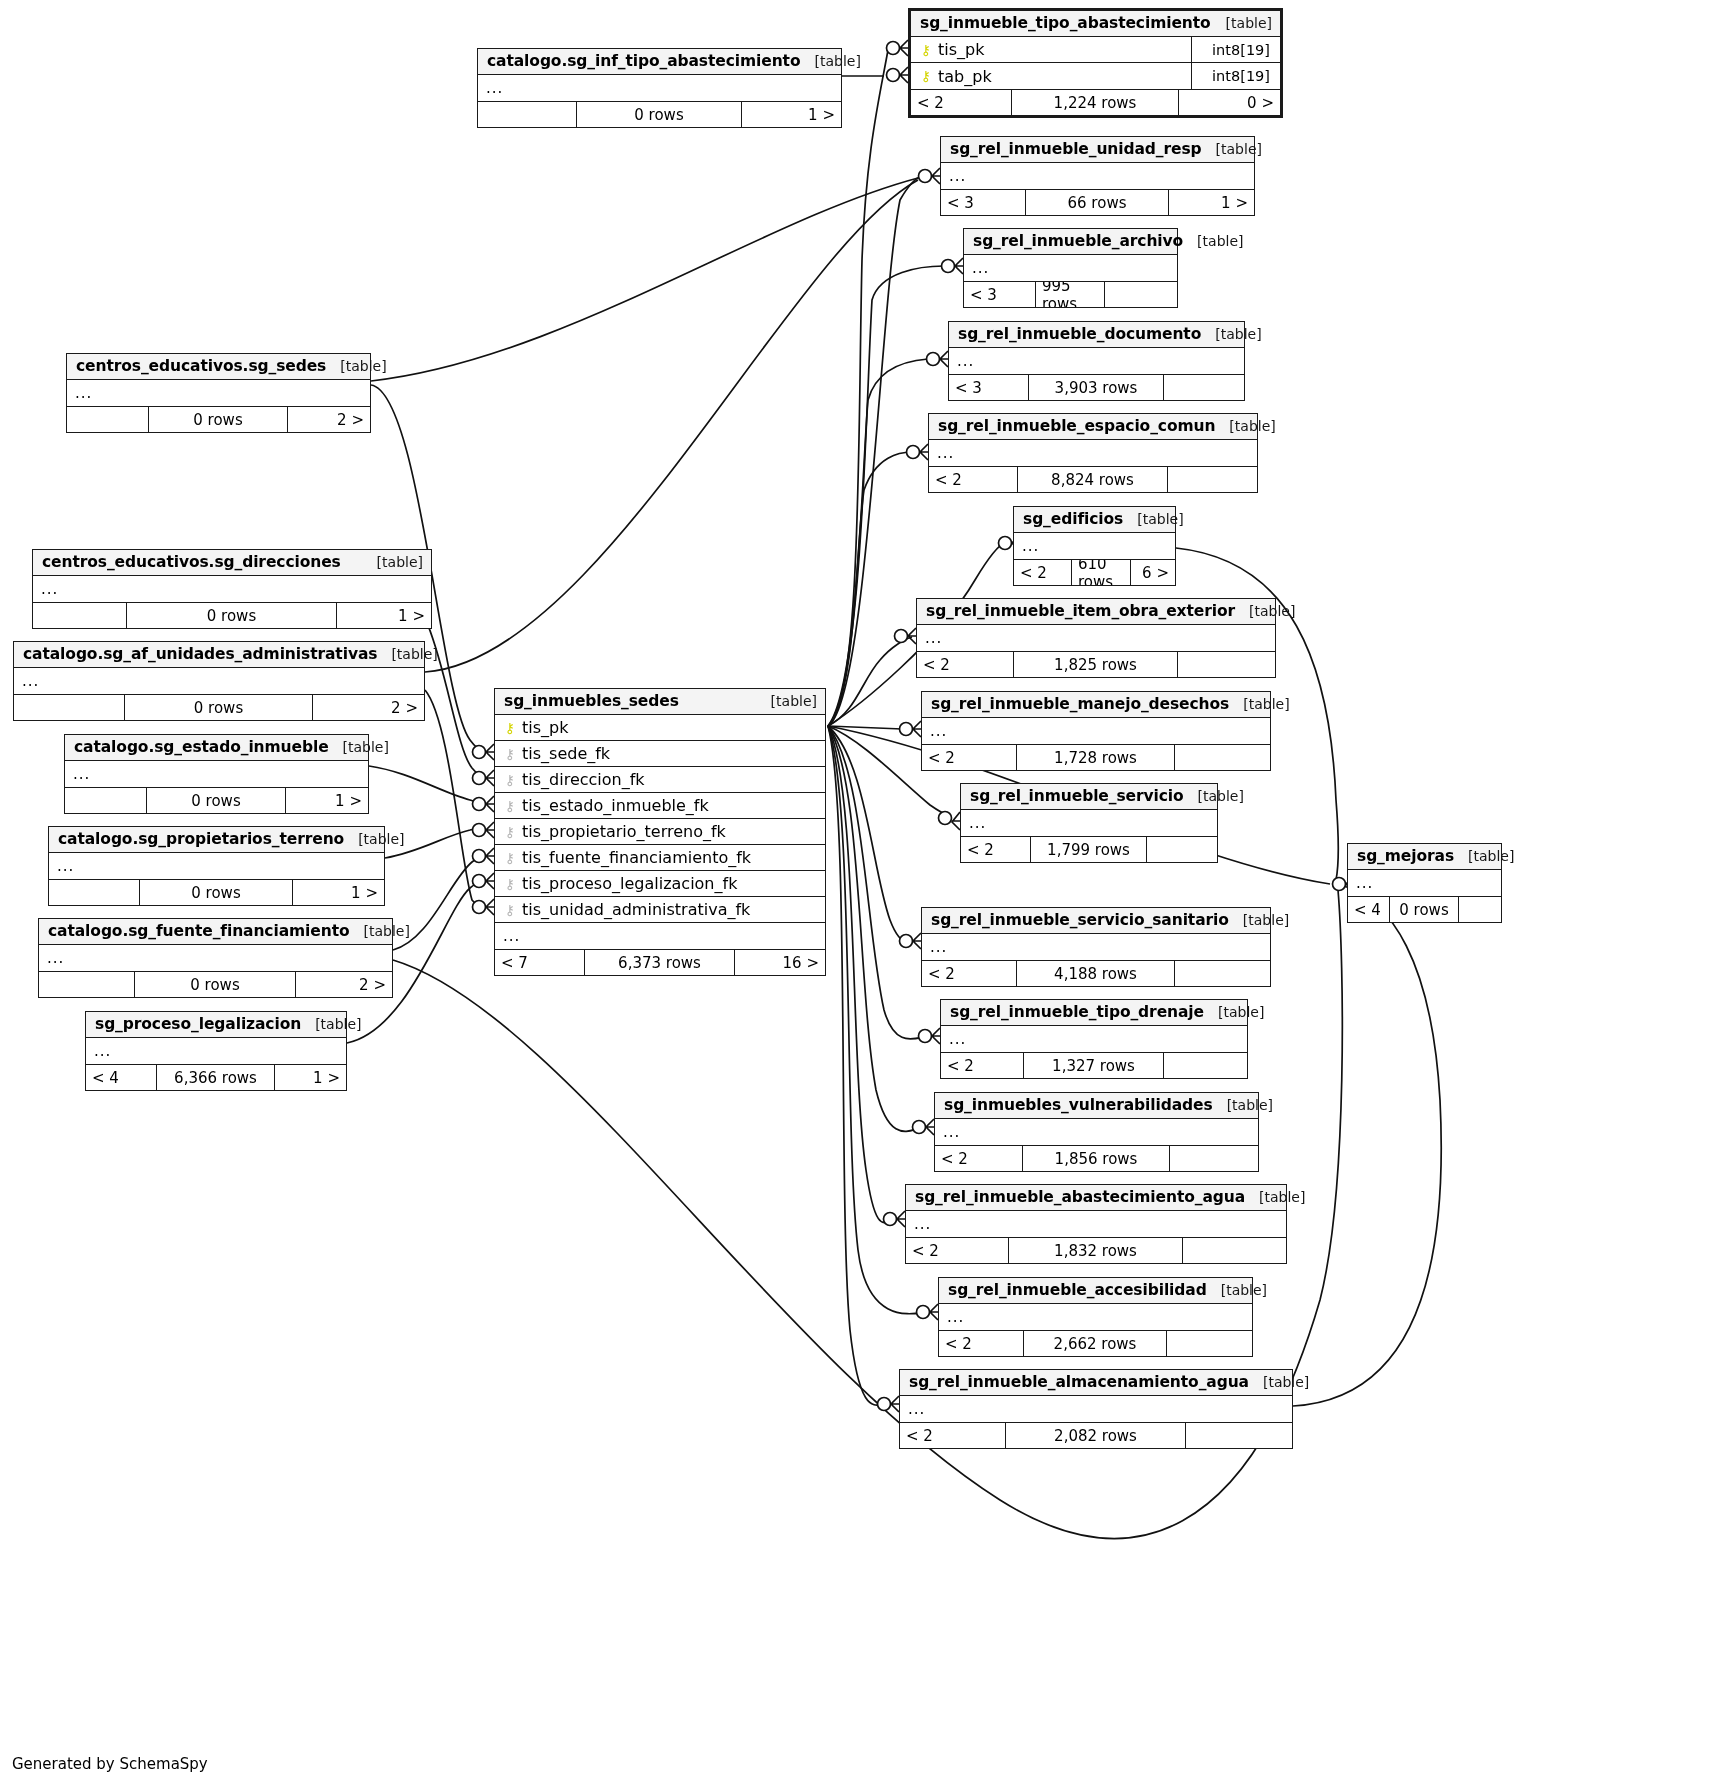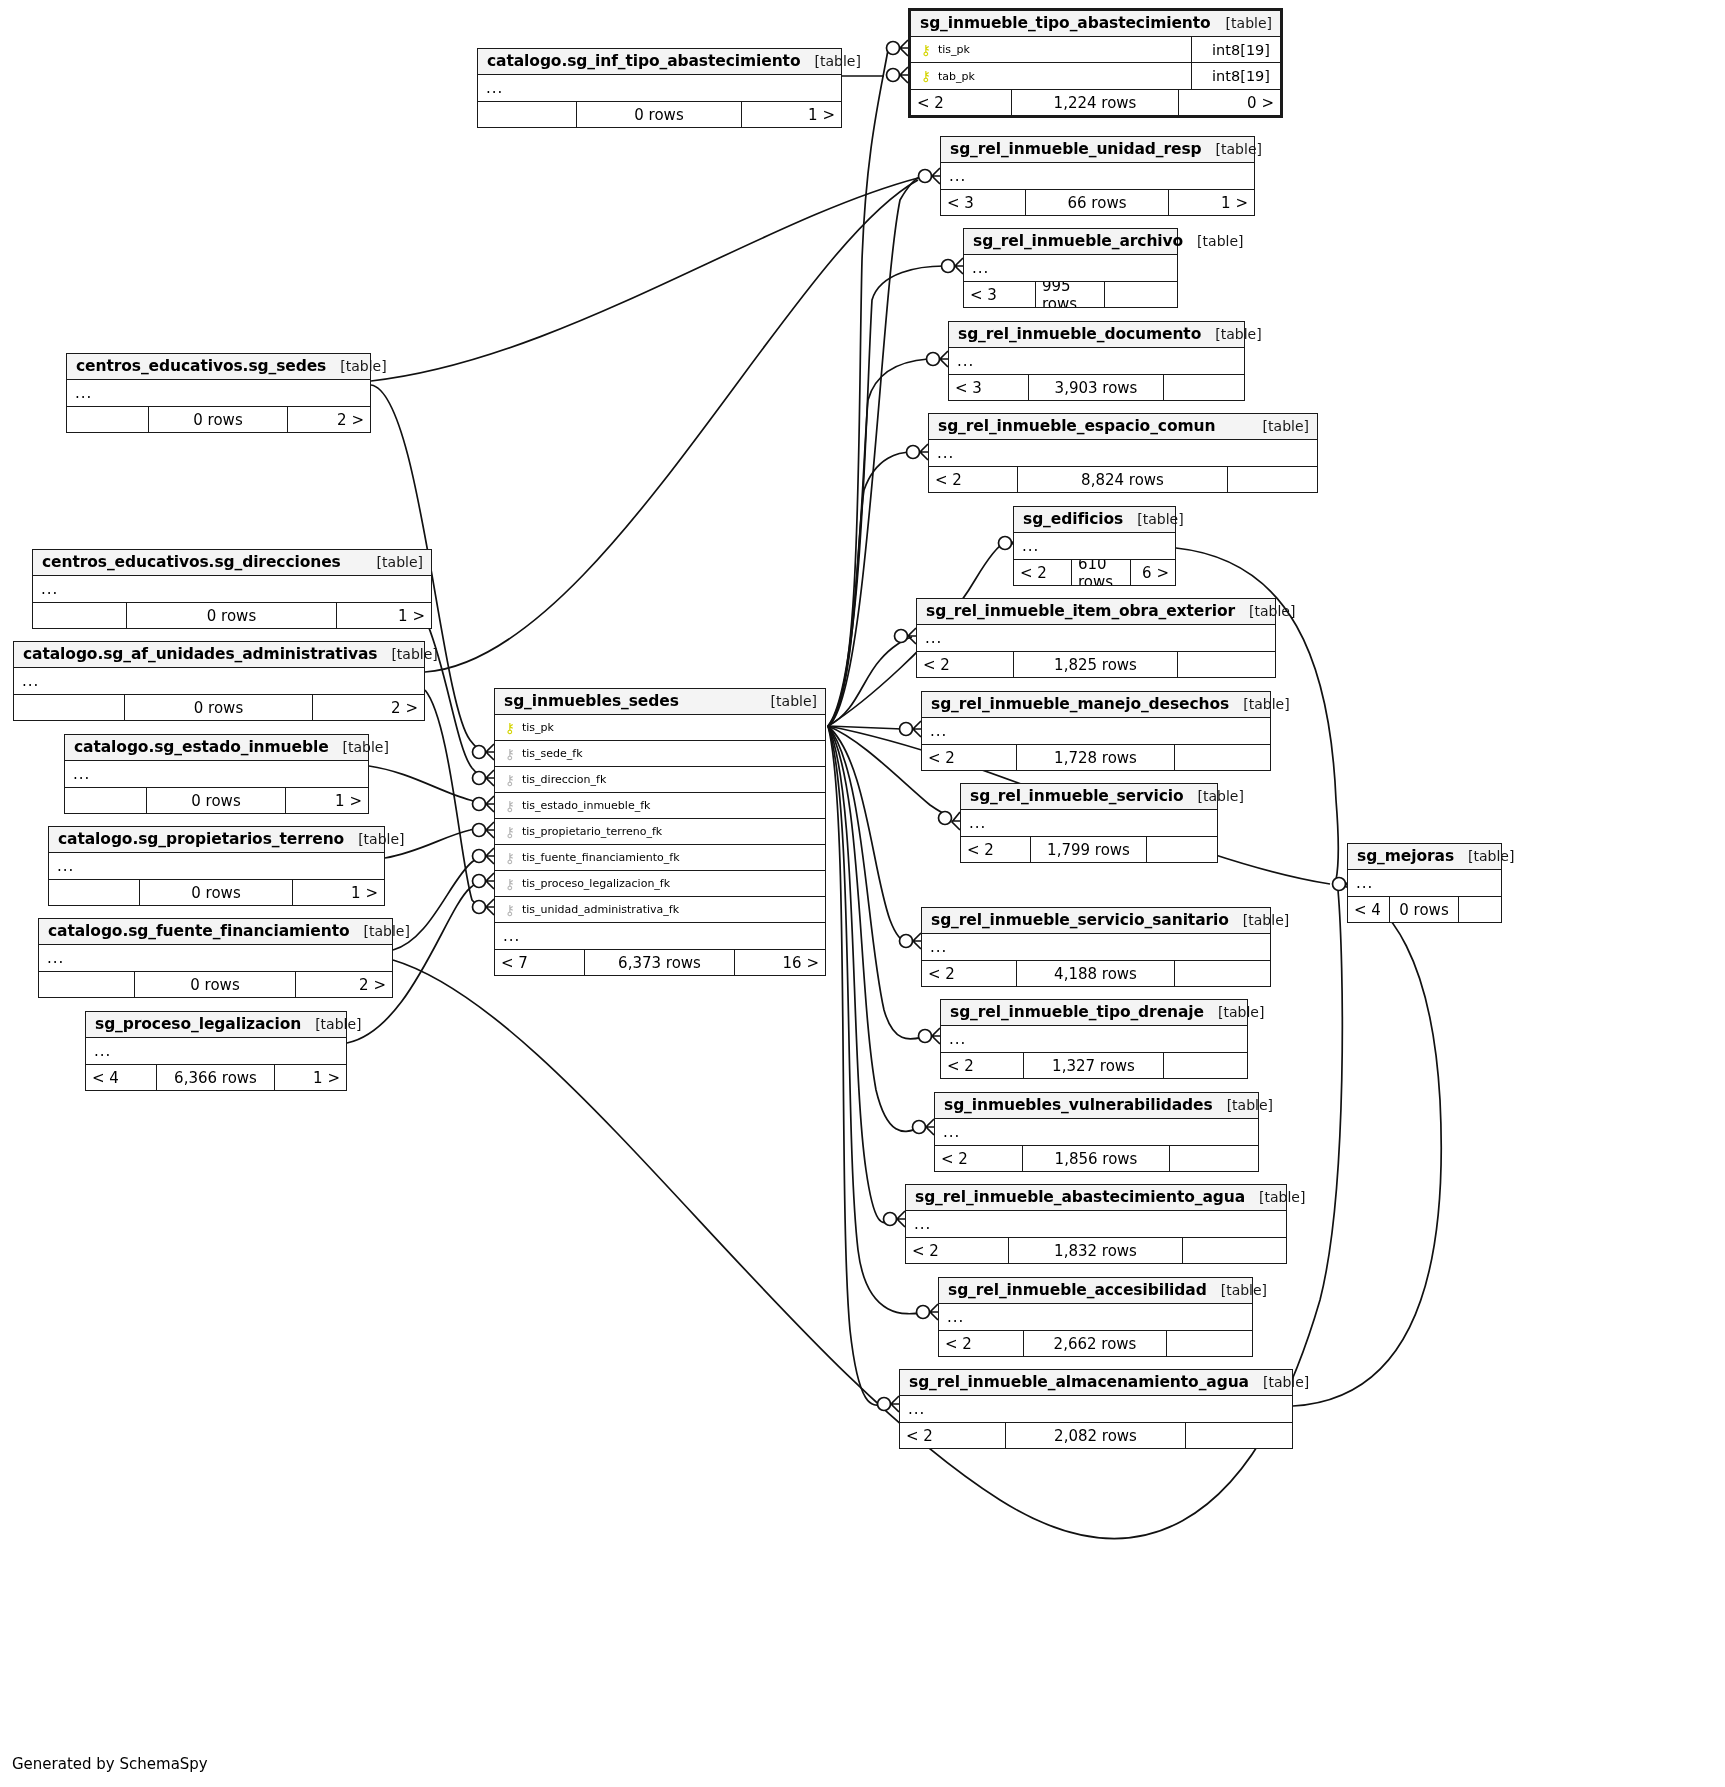--- a/index.html
+++ b/index.html
@@ -83,21 +83,21 @@
   .key {
     display: inline-block;
     width: 14px;
     margin-right: 5px;
     text-align: center;
     font-size: 14px;
     line-height: 1;
   }
   .key.pk { color: #d4d400; }
   .key.fk { color: #b5b5b5; }
-  .col-name { font-size: 11px; text-align: center; }
+  .col-name { font-size: 16px; text-align: center; }
   .col-type {
     margin-left: auto;
     font-size: 14.5px;
     padding-left: 20px;
     border-left: 1.6px solid #1a1a1a;
     height: 100%;
     display: flex;
     align-items: center;
     padding-right: 4px;
   }
@@ -324,21 +324,21 @@
       </div>
       <div class="node-body">
         <div class="col-row ellipsis">...</div>
       </div>
       <div class="node-foot">
         <div class="foot-cell foot-left" style="flex: 0 0 80px;">&lt; 3</div>
         <div class="foot-cell foot-mid" style="flex: 1 1 auto;">3,903 rows</div>
         <div class="foot-cell foot-right" style="flex: 0 0 80px;"></div>
       </div>
     </div>
-    <div class="node" style="left: 928px; top: 413px; width: 390px;">
+    <div class="node" style="left: 928px; top: 413px; width: 330px;">
       <div class="node-header">
         <span class="node-title">sg_rel_inmueble_espacio_comun</span>
         <span class="node-kind">[table]</span>
       </div>
       <div class="node-body">
         <div class="col-row ellipsis">...</div>
       </div>
       <div class="node-foot">
         <div class="foot-cell foot-left" style="flex: 0 0 89px;">&lt; 2</div>
         <div class="foot-cell foot-mid" style="flex: 1 1 auto;">8,824 rows</div>

